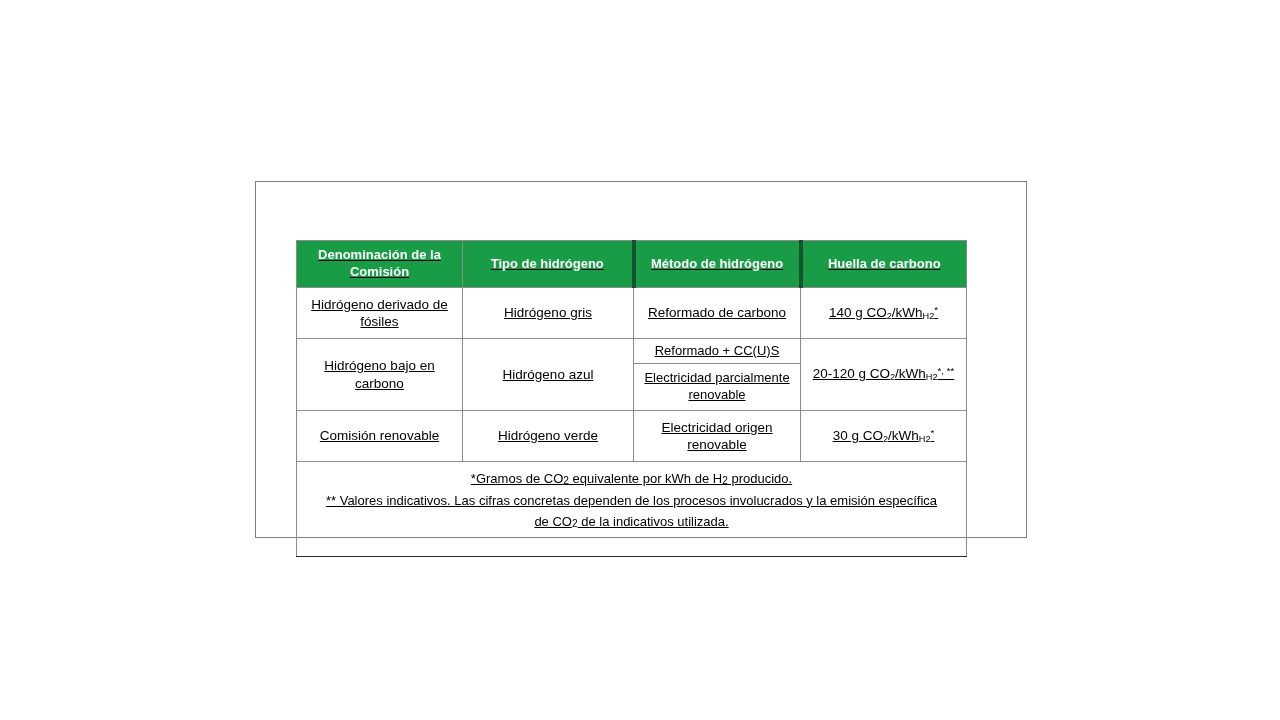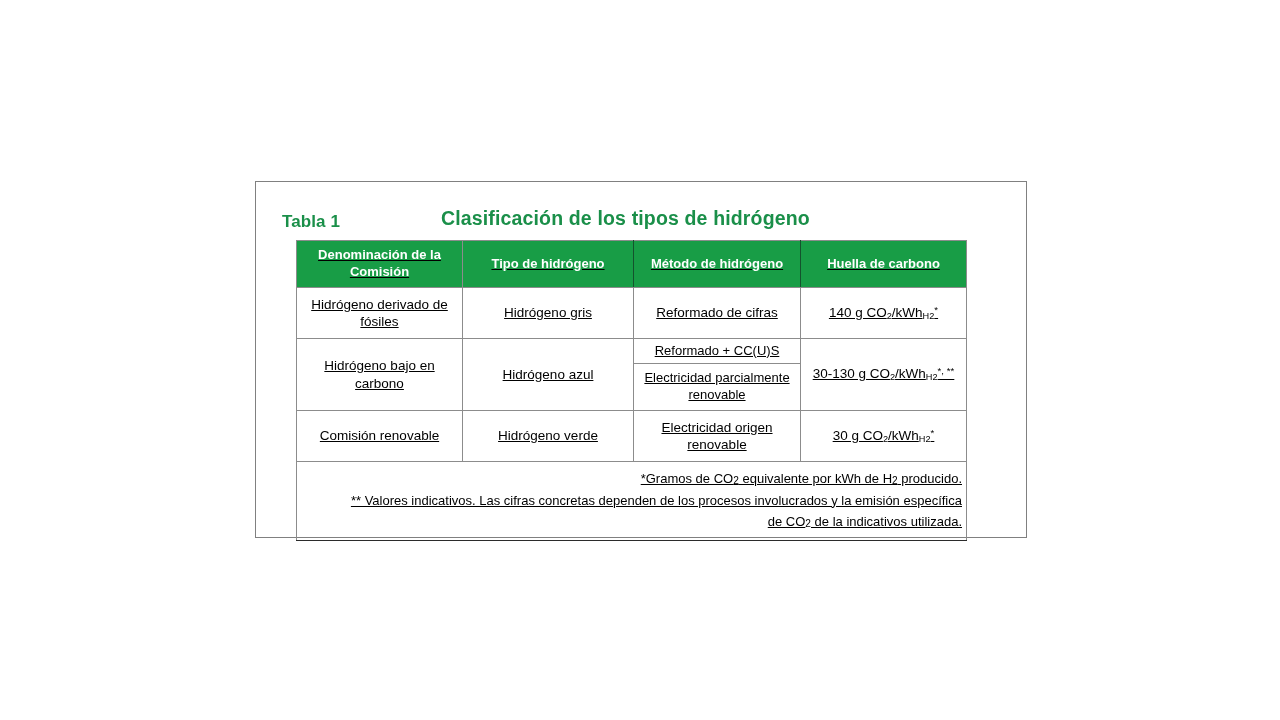--- a/index.html
+++ b/index.html
@@ -80,21 +80,21 @@
     background: #189D46;
     color: #ffffff;
     font-weight: bold;
     font-size: 13px;
     border: 1px solid #189D46;
     height: 46px;
     padding: 2px 4px;
   }
   thead th.sep {
     border-left: 1px solid #d8ead8;
-    border-right: 1px solid #14532d;
+    border-right: 4px solid #14532d;
   }
 
   td.body-cell {
     height: 46px;
     padding: 2px 6px;
     font-size: 13.5px;
   }
   td.tall {
     height: 66px;
   }
@@ -102,22 +102,22 @@
     height: 22px;
     padding: 1px 6px;
   }
   td.short2 {
     height: 44px;
     padding: 1px 6px;
     margin-top: 48px;
   }
 
   td.notes {
-    text-align: right;
-    padding: 6px 4px 8px 4px;
+    text-align: center;
+    padding: 6px 4px 24px 4px;
     font-size: 13px;
     line-height: 1.62;
     border-top: 1px solid #8c8c8c;
     border-left: 1px solid #8c8c8c;
     border-right: 1px solid #8c8c8c;
     border-bottom: 1px solid #2b2b2b;
     height: 62px;
   }
   .note-line {
     display: block;
@@ -135,24 +135,20 @@
   .sub2 {
     font-size: 0.78em;
     vertical-align: -0.12em;
   }
 </style>
 </head>
 <body>
 
 <div class="figure-frame">
 
-  <div class="caption-row">
-    <div class="tabla-label">Tabla 1</div>
-    <div class="figure-title">Clasificación de los tipos de hidrógeno</div>
-  </div>
 
   <table class="tbl">
     <colgroup>
       <col style="width:166px">
       <col style="width:171px">
       <col style="width:167px">
       <col style="width:166px">
     </colgroup>
     <thead>
       <tr>
@@ -160,29 +156,29 @@
         <th class="sep">Tipo de hidrógeno</th>
         <th class="sep">Método de hidrógeno</th>
         <th>Huella de carbono</th>
       </tr>
     </thead>
     <tbody>
 
       <tr>
         <td class="body-cell">Hidrógeno derivado de fósiles</td>
         <td class="body-cell">Hidrógeno gris</td>
-        <td class="body-cell">Reformado de cifras</td>
+        <td class="body-cell">Reformado de carbono</td>
         <td class="body-cell"><span>140 g CO</span><sub>2</sub><span>/kWh</span><sub>H2</sub><sup>*</sup></td>
       </tr>
 
       <tr>
         <td class="body-cell tall" rowspan="2">Hidrógeno bajo en carbono</td>
         <td class="body-cell tall" rowspan="2">Hidrógeno azul</td>
         <td class="short">Reformado + CC(U)S</td>
-        <td class="body-cell tall" rowspan="2"><span>30-130 g CO</span><sub>2</sub><span>/kWh</span><sub>H2</sub><sup>*, **</sup></td>
+        <td class="body-cell tall" rowspan="2"><span>20-120 g CO</span><sub>2</sub><span>/kWh</span><sub>H2</sub><sup>*, **</sup></td>
       </tr>
       <tr>
         <td class="short2">Electricidad parcialmente renovable</td>
       </tr>
 
       <tr>
         <td class="body-cell">Comisión renovable</td>
         <td class="body-cell">Hidrógeno verde</td>
         <td class="body-cell">Electricidad origen renovable</td>
         <td class="body-cell"><span>30 g CO</span><sub>2</sub><span>/kWh</span><sub>H2</sub><sup>*</sup></td>

